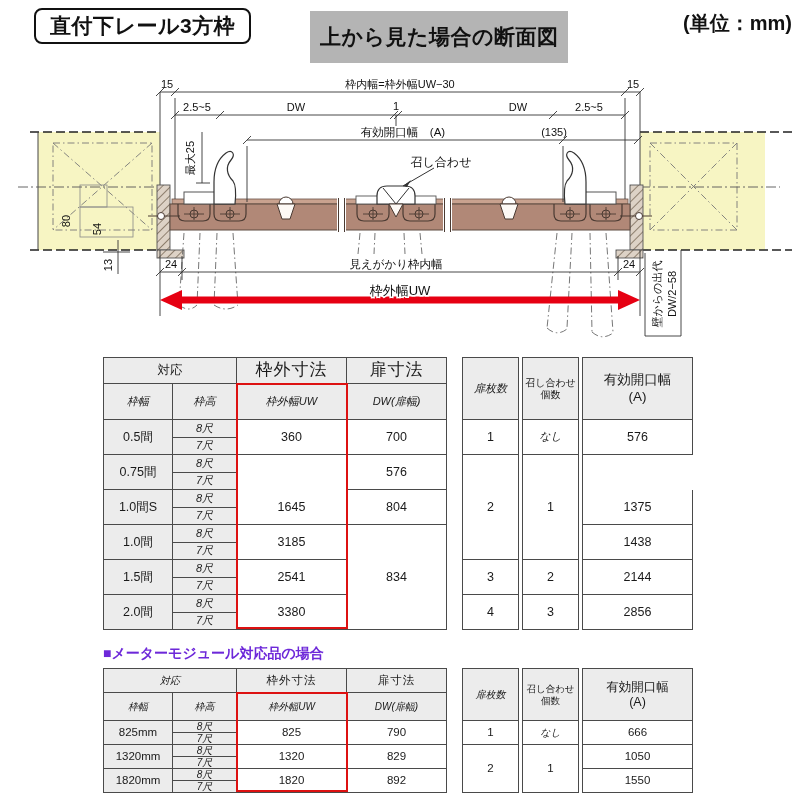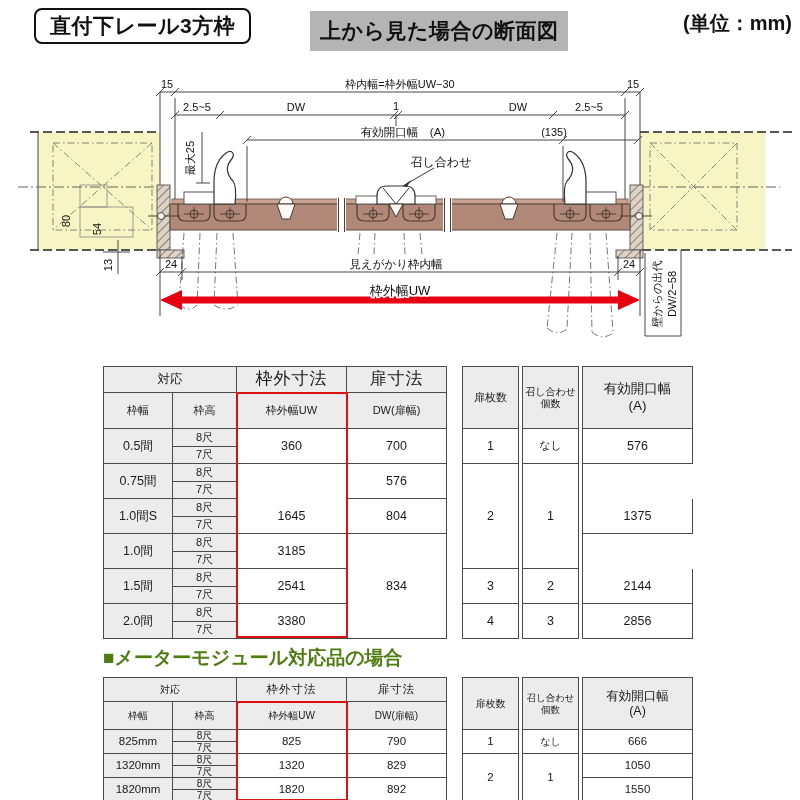--- a/index.html
+++ b/index.html
@@ -3,43 +3,43 @@
 <meta charset="utf-8">
 <style>
   html,body{margin:0;padding:0;background:#fff;}
   #page{position:relative;width:800px;height:800px;background:#fff;overflow:hidden;
         font-family:"Liberation Sans","DejaVu Sans",sans-serif;color:#111;}
   
   .title-box{position:absolute;left:34px;top:8px;height:32px;display:flex;align-items:center;
              padding:0 14px;border:2.5px solid #111;border-radius:8px;background:#fff;
              font-size:21px;font-weight:bold;letter-spacing:.5px;}
   .view-box{position:absolute;left:310px;top:11px;height:28px;display:flex;align-items:center;
-            padding:6px 10px;background:#b4b4b4;font-size:21px;font-weight:bold;letter-spacing:.5px;}
+            padding:12px 10px;background:#b4b4b4;font-size:21px;font-weight:bold;letter-spacing:.5px;}
   .unit-note{position:absolute;right:8px;top:10px;font-size:20px;font-weight:bold;}
   
   #drawing{position:absolute;left:0;top:0;width:800px;height:355px;}
   #drawing text{font-family:"Liberation Sans","DejaVu Sans",sans-serif;fill:#111;}
   
-  .t-block{position:absolute;margin-top:9px;}
+  .t-block{position:absolute;}
   .grid{display:grid;position:absolute;border-top:1px solid #4a4a4a;border-left:1px solid #4a4a4a;background:#fff;}
   .c{box-sizing:border-box;display:flex;align-items:center;justify-content:center;text-align:center;
      border-right:1px solid #4a4a4a;border-bottom:1px solid #4a4a4a;background:#fff;
      font-size:12.5px;line-height:1.2;color:#1a1a1a;}
   .g{background:#ececec;}
   .big{font-size:17px;letter-spacing:1px;}
-  .sm{font-size:11px;}
+  .sm{font-size:11px;font-style:italic;}
   .xs{font-size:10px;white-space:pre-line;}
   .md{font-size:13.5px;white-space:pre-line;}
   .redbox{position:absolute;border:2px solid #dd1111;pointer-events:none;box-sizing:border-box;}
   .t2 .big{font-size:16px;}
   .t2 .c{font-size:11.5px;}
   .t2 .sm{font-size:10px;}
   .t2 .xs{font-size:9.5px;}
   .t2 .md{font-size:12.5px;}
-  .meter-title{position:absolute;left:103px;top:645px;font-size:19px;font-weight:bold;color:#4d7c0f;}
+  .meter-title{position:absolute;left:103px;top:645px;font-size:14px;font-weight:bold;color:#6d28d9;}
 </style>
 </head>
 <body>
 
 <div id="page">
 
   <div class="title-box">直付下レール3方枠</div>
   <div class="view-box">上から見た場合の断面図</div>
   <div class="unit-note">(単位：mm)</div>
 
@@ -278,20 +278,21 @@
       <div class="c" style="grid-area:4/1/10/2">1</div>
       <div class="c" style="grid-area:10/1/12/2">2</div>
       <div class="c" style="grid-area:12/1/14/2">3</div>
     </div>
 
     <div class="grid" style="left:479px;top:0;grid-template-columns:110px;grid-template-rows:62px repeat(12,17.5px);">
       <div class="c g md" style="grid-area:1/1/2/2">有効開口幅
 (A)</div>
       <div class="c" style="grid-area:2/1/4/2">576</div>
       <div class="c" style="grid-area:6/1/8/2">1375</div>
+      <div class="c" style="grid-area:8/1/10/2">1438</div>
       <div class="c" style="grid-area:10/1/12/2">2144</div>
       <div class="c" style="grid-area:12/1/14/2">2856</div>
     </div>
 
     <div class="redbox" style="left:133px;top:26px;width:112px;height:246px;"></div>
   </div>
 
   <div class="meter-title">■メーターモジュール対応品の場合</div>
 
   <div class="t-block t2" style="left:103px;top:668px;width:590px;height:124px;">

